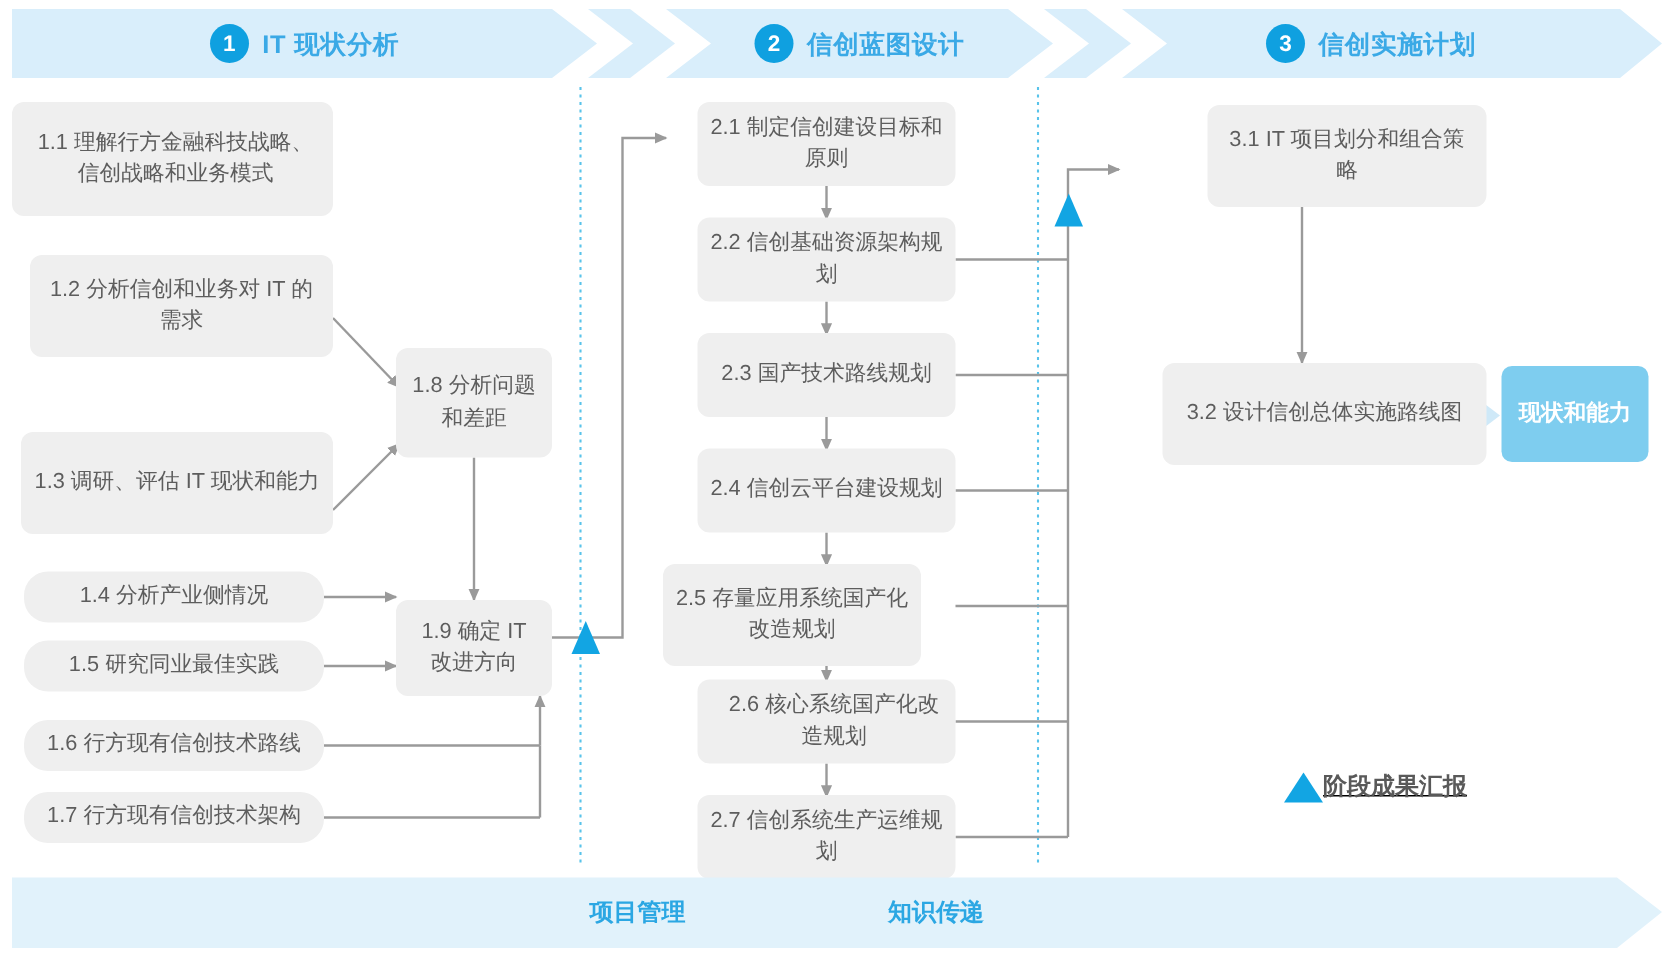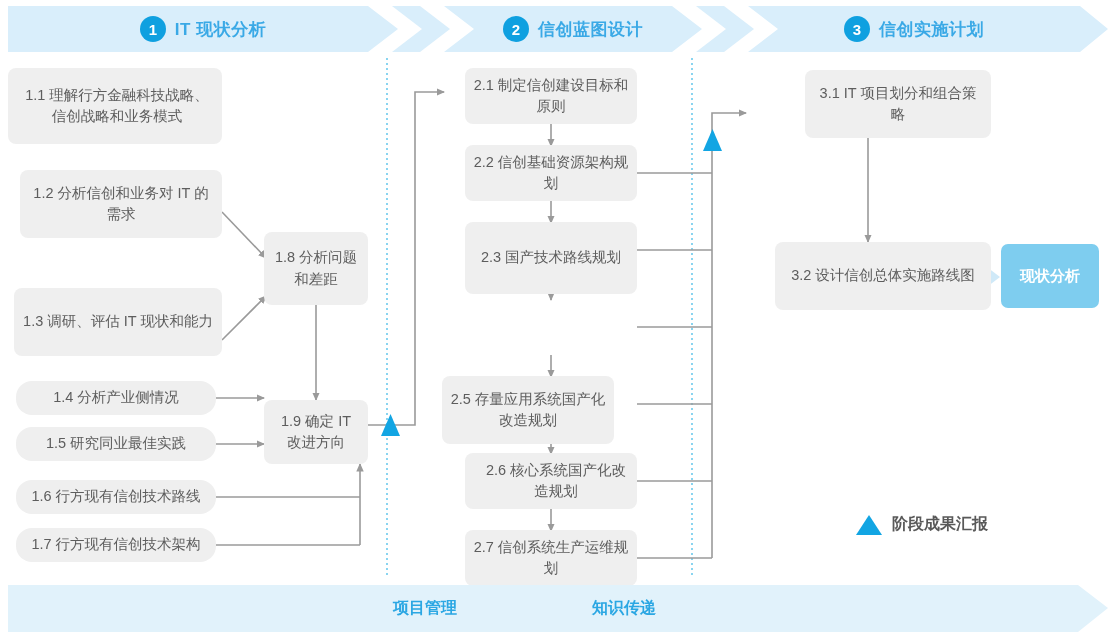--- a/index.html
+++ b/index.html
@@ -19,21 +19,21 @@
   .box{position:absolute;background:#efefef;border-radius:8px;color:#5d5d5d;
        font-size:14.5px;line-height:1.45;display:flex;align-items:center;
        justify-content:center;text-align:center;padding:4px 8px;box-sizing:border-box;}
   .pill{border-radius:16px;}
 
   .result-box{position:absolute;background:#7ecdef;border-radius:7px;color:#ffffff;
               font-size:15px;font-weight:bold;line-height:1.3;display:flex;
               align-items:center;justify-content:center;text-align:center;}
 
   
-  .legend{position:absolute;display:flex;align-items:center;gap:10px;}
+  .legend{position:absolute;display:flex;align-items:center;gap:0;text-decoration:underline;}
   .legend-tri{width:0;height:0;border-left:13px solid transparent;
               border-right:13px solid transparent;border-bottom:20px solid #12a5e3;}
   .legend-text{color:#595959;font-size:16px;font-weight:bold;white-space:nowrap;}
   .bottom-label{position:absolute;top:585px;height:47px;display:flex;align-items:center;
                 color:#2ba7e3;font-size:16px;font-weight:bold;white-space:nowrap;}
 </style>
 </head>
 <body>
 
 <div id="stage">
@@ -120,30 +120,31 @@
   <div class="box" style="left:14px;top:288px;width:208px;height:68px;">1.3 调研、评估 IT 现状和能力</div>
   <div class="box pill" style="left:16px;top:381px;width:200px;height:34px;">1.4 分析产业侧情况</div>
   <div class="box pill" style="left:16px;top:427px;width:200px;height:34px;">1.5 研究同业最佳实践</div>
   <div class="box pill" style="left:16px;top:480px;width:200px;height:34px;">1.6 行方现有信创技术路线</div>
   <div class="box pill" style="left:16px;top:528px;width:200px;height:34px;">1.7 行方现有信创技术架构</div>
   <div class="box" style="left:264px;top:232px;width:104px;height:73px;">1.8 分析问题和差距</div>
   <div class="box" style="left:264px;top:400px;width:104px;height:64px;">1.9 确定 IT 改进方向</div>
 
   <div class="box" style="left:465px;top:68px;width:172px;height:56px;">2.1 制定信创建设目标和原则</div>
   <div class="box" style="left:465px;top:145px;width:172px;height:56px;">2.2 信创基础资源架构规划</div>
-  <div class="box" style="left:465px;top:222px;width:172px;height:72px;">2.3 国产技术路线规划</div>
+  <div class="box" style="left:465px;top:222px;width:172px;height:56px;">2.3 国产技术路线规划</div>
+  <div class="box" style="left:465px;top:299px;width:172px;height:56px;">2.4 信创云平台建设规划</div>
   <div class="box" style="left:442px;top:376px;width:172px;height:68px;">2.5 存量应用系统国产化改造规划</div>
   <div class="box" style="left:465px;top:453px;width:172px;height:56px;padding-left:18px;">2.6 核心系统国产化改造规划</div>
   <div class="box" style="left:465px;top:530px;width:172px;height:56px;">2.7 信创系统生产运维规划</div>
 
   <div class="box" style="left:805px;top:70px;width:186px;height:68px;">3.1 IT 项目划分和组合策略</div>
   <div class="box" style="left:775px;top:242px;width:216px;height:68px;">3.2 设计信创总体实施路线图</div>
 
   <div class="result-box" style="left:1001px;top:244px;width:98px;height:64px;">
-    <span>现状分析</span>
+    <span>现状和能力</span>
   </div>
 
   <div class="legend" style="left:856px;top:514px;">
     <span class="legend-tri"></span>
     <span class="legend-text">阶段成果汇报</span>
   </div>
 
   <svg class="layer">
     <path d="M8 585 L1078 585 L1108 608 L1078 632 L8 632 Z" fill="#e1f2fb"></path>
   </svg>

